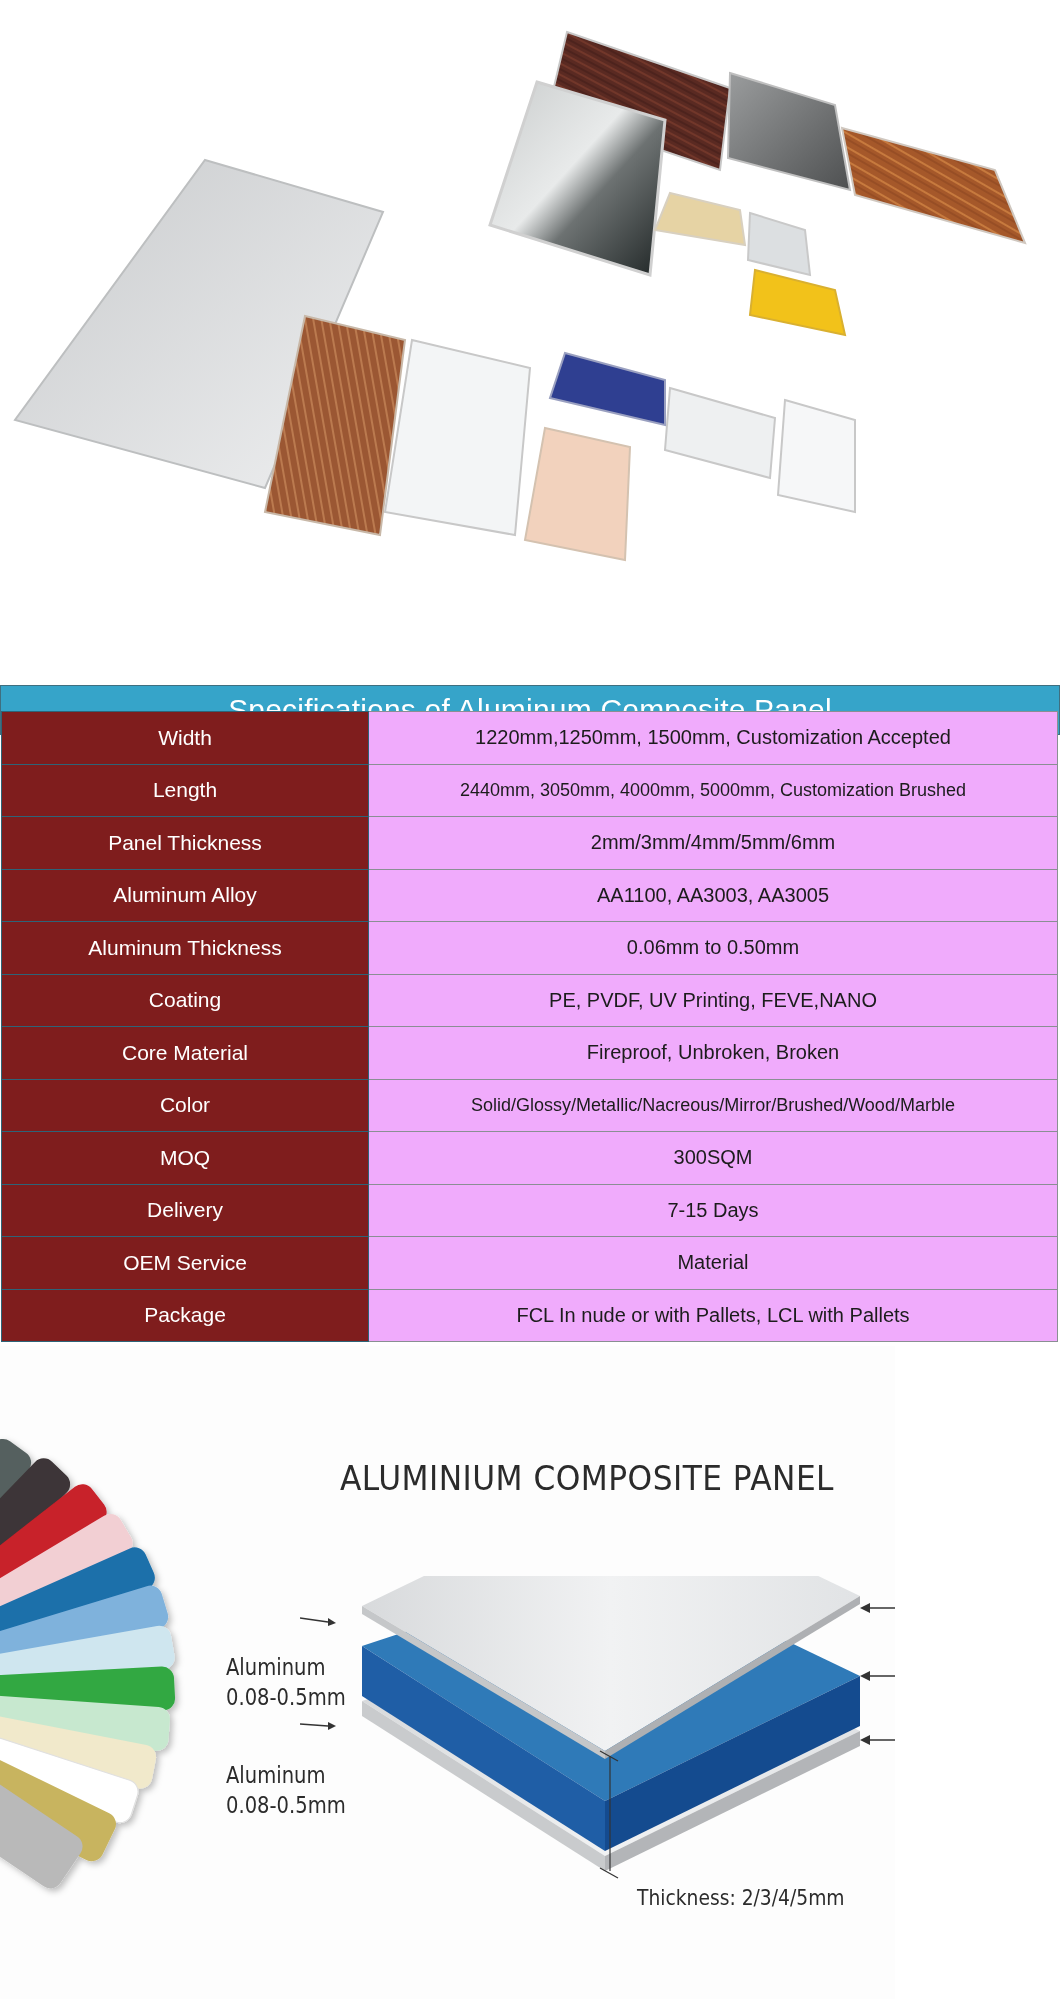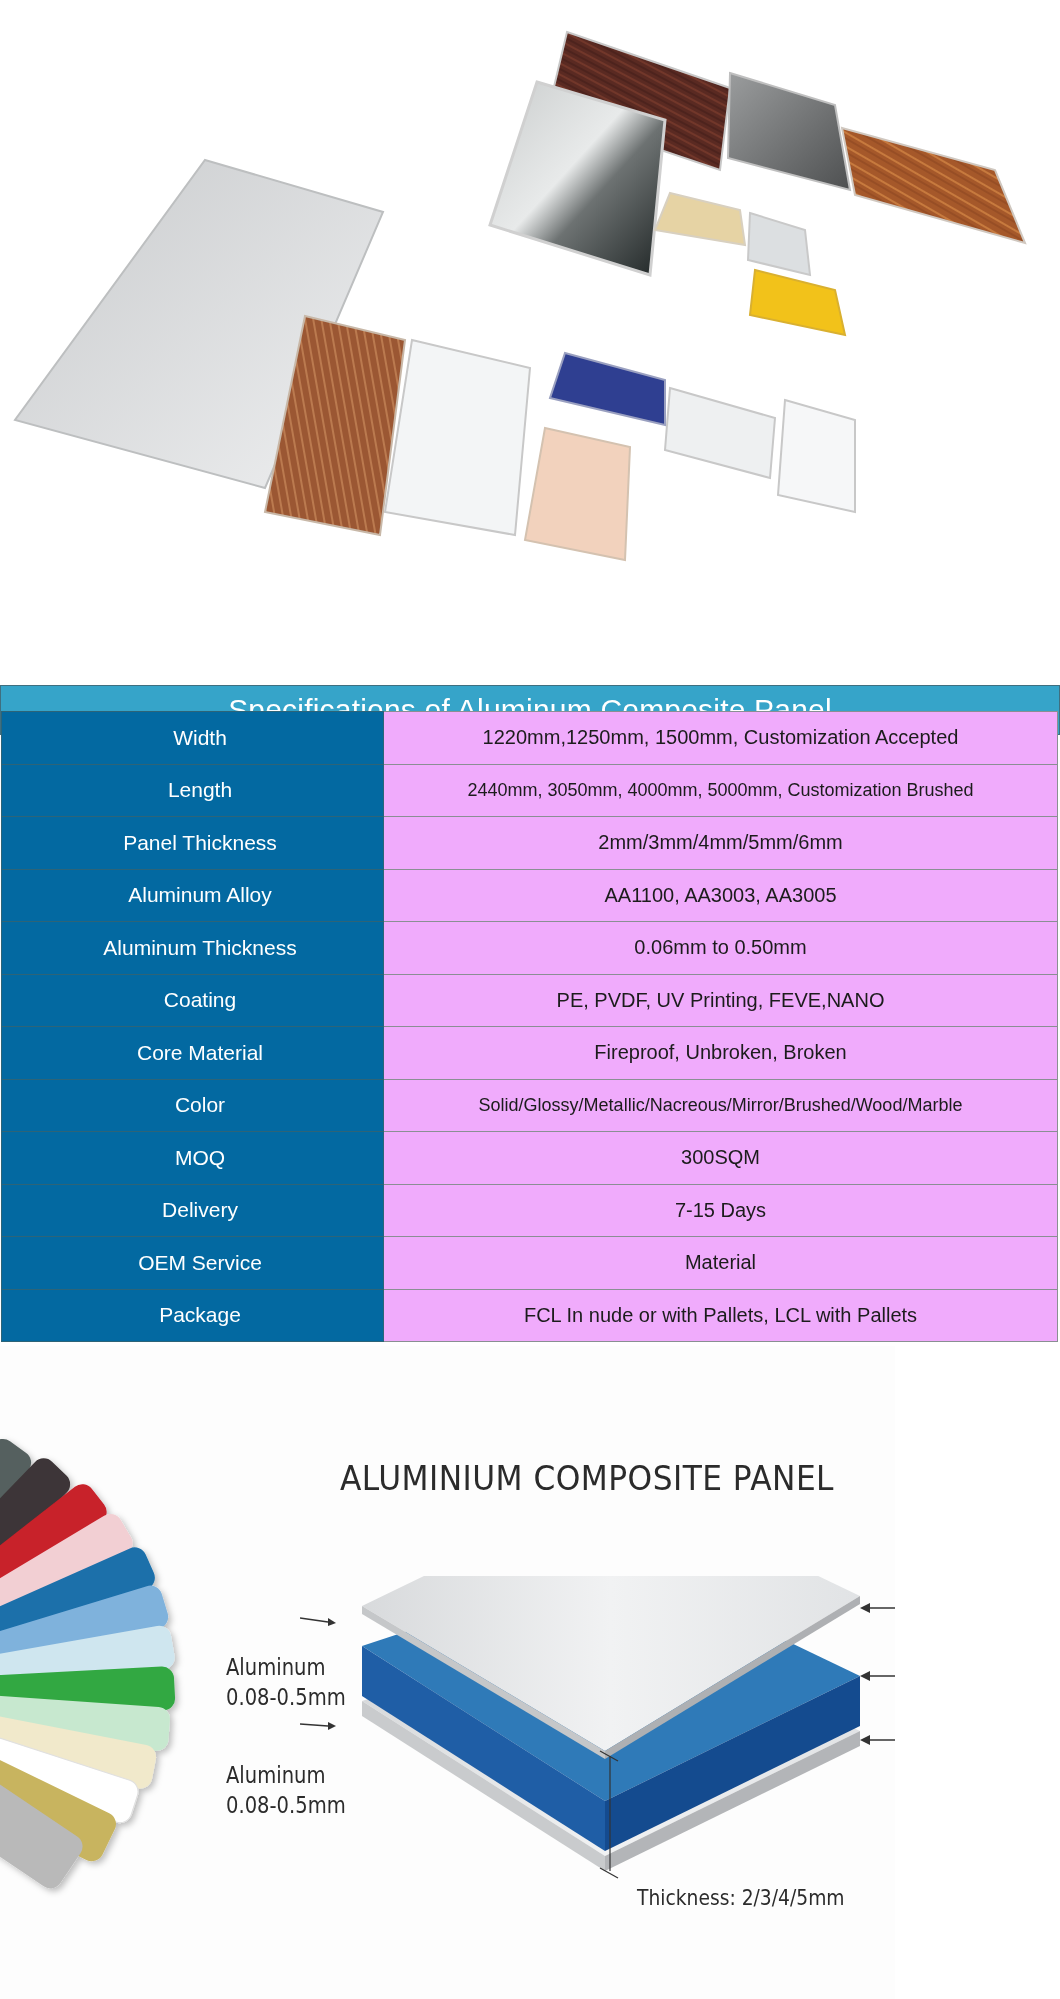--- a/index.html
+++ b/index.html
@@ -28,23 +28,22 @@
   
   .spec-table {
     position: absolute; left: 1px; top: 711px; width: 1057px;
     border-collapse: collapse;
   }
   .spec-table td {
     height: 51.5px; padding: 0; text-align: center; vertical-align: middle;
     border: 1px solid #5a6a72;
   }
   .spec-table td.k {
-    width: 366px; background: #0369a1; color: #ffffff; font-size: 21px;
+    width: 366px; background: #7f1d1d; color: #ffffff; font-size: 21px;
     border-color: #2d6478;
-    padding-left: 15px;
   }
   .spec-table td.v {
     background: #f0abfc; color: #1c1c1c; font-size: 20px;
     border-color: #8a8f93;
   }
   .spec-table td.v.sm { font-size: 18px; }
 
   
   .diagram {
     position: absolute; left: 0; top: 1346px; width: 895px; height: 653px;

